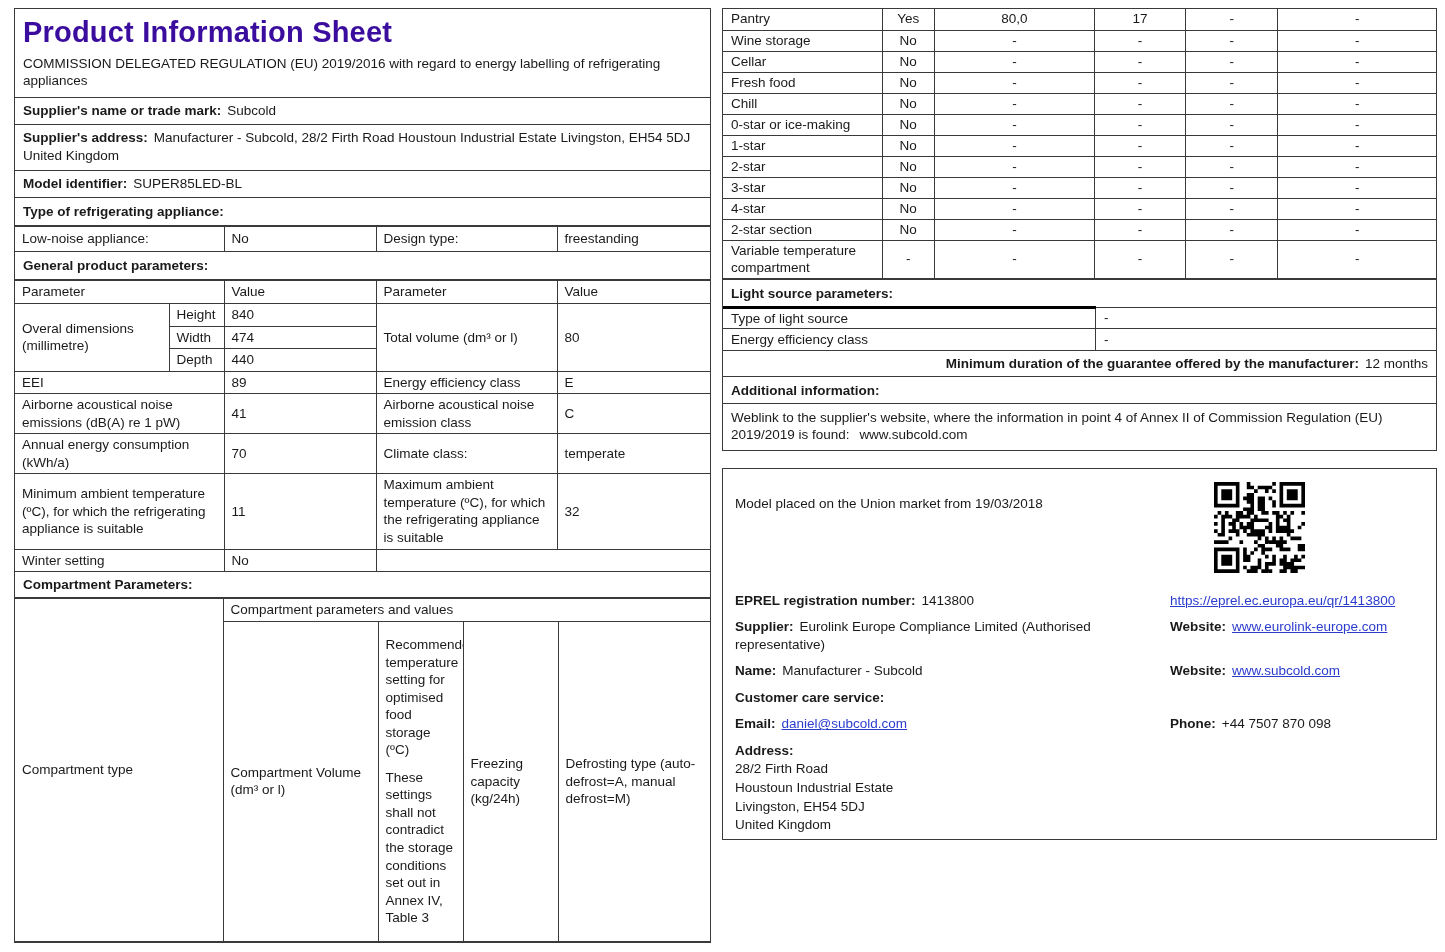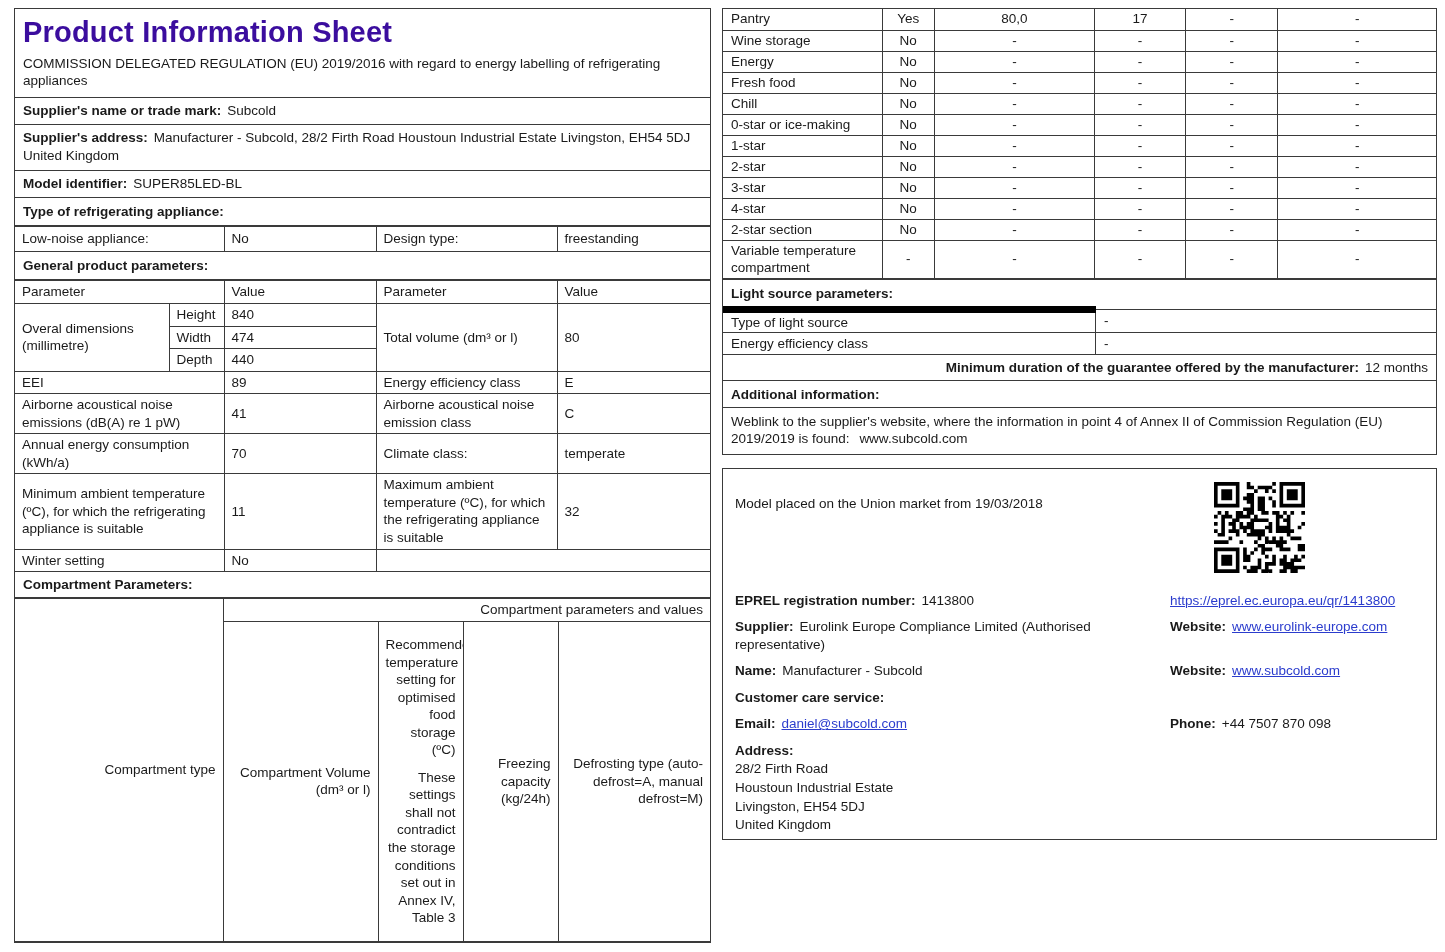--- a/index.html
+++ b/index.html
@@ -23,21 +23,21 @@
   .kv { display: block; overflow: hidden; }
   .h27 { height: 27px; padding-top: 4px; }
   .h46 { height: 46px; padding-top: 4px; }
   .h28 { height: 28px; padding-top: 5px; }
   .h26 { height: 26px; padding-top: 4px; }
 
   table.tbl { border-collapse: collapse; table-layout: fixed; width: 100%; flex: none; }
   table.tbl td { border: 1px solid #3a3a3a; padding: 2px 7px; vertical-align: middle; overflow: hidden; }
   table.tbl td:first-child { border-left: none; }
   table.tbl td.last { border-right: none; }
-  .ctr { text-align: right; }
+  .ctr { text-align: left; }
   .comp-wrap { flex: 1; display: flex; }
   .comp-wrap table { height: 100%; }
   .comp-hdr-cell { height: 22px; }
   .rec-note { margin-top: 10px; }
 
   
   .right-panel { left: 722px; top: 8px; width: 715px; }
   .right-panel .sec:last-child { border-bottom: none; }
   table.rt { border-collapse: collapse; table-layout: fixed; width: 100%; }
   table.rt td { border: 1px solid #3a3a3a; border-top: none; padding: 1px 8px; height: 21px; vertical-align: middle; overflow: hidden; }
@@ -223,21 +223,21 @@
     </tr>
     <tr>
       <td>Wine storage</td>
       <td class="c">No</td>
       <td class="c">-</td>
       <td class="c">-</td>
       <td class="c">-</td>
       <td class="c last">-</td>
     </tr>
     <tr>
-      <td>Energy</td>
+      <td>Cellar</td>
       <td class="c">No</td>
       <td class="c">-</td>
       <td class="c">-</td>
       <td class="c">-</td>
       <td class="c last">-</td>
     </tr>
     <tr>
       <td>Fresh food</td>
       <td class="c">No</td>
       <td class="c">-</td>
@@ -314,21 +314,21 @@
 
   <div class="sec kv h27r b" style="border-top:1px solid #3a3a3a; border-bottom:none;">Light source parameters:</div>
 
   <table class="lt">
     <colgroup>
         <col style="width:372px">
         <col style="width:340px">
       </colgroup>
     <tbody>
         <tr style="border-top:1px solid #3a3a3a;">
-      <td style="border-top:7px solid #000000;">Type of light source</td>
+      <td style="border-top:3px solid #000000;">Type of light source</td>
       <td style="border-top:1px solid #3a3a3a;" class="last">-</td>
     </tr>
     <tr>
       <td>Energy efficiency class</td>
       <td class="last">-</td>
     </tr>
   </tbody>
     </table>
 
   <div class="sec kv h26r">

